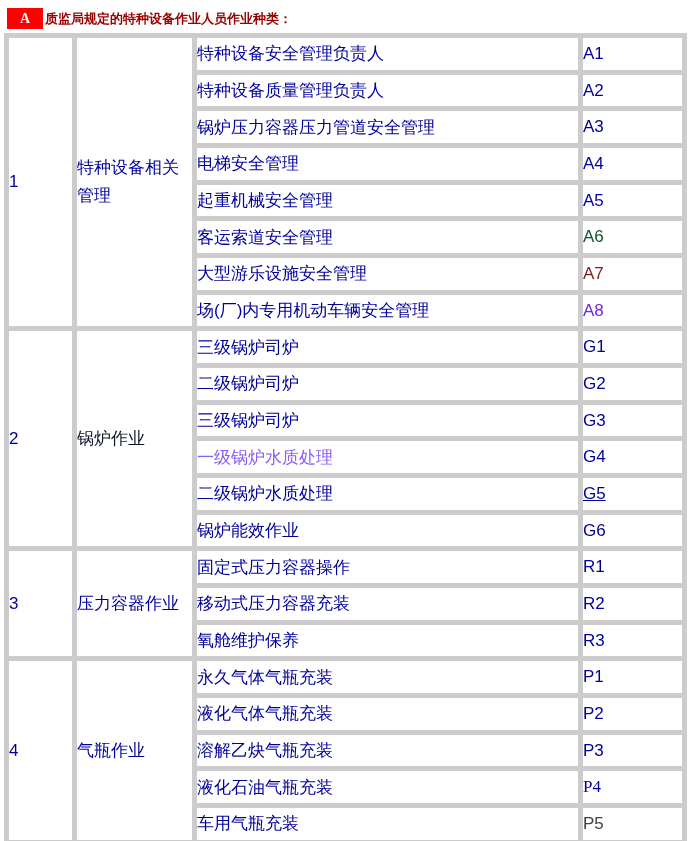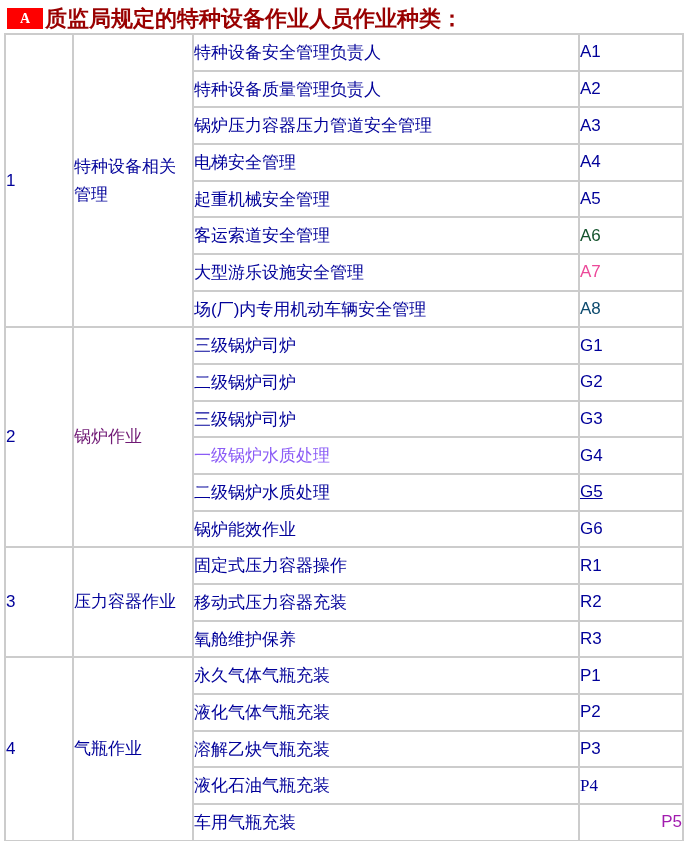--- a/index.html
+++ b/index.html
@@ -29,38 +29,38 @@
     display: inline-block;
     width: 36px;
     height: 21px;
     line-height: 21px;
     text-align: center;
     font-family: "Liberation Serif", "DejaVu Serif", serif;
     font-weight: bold;
     font-size: 14px;
   }
   .title {
-    font-size: 22px;
+    font-size: 13px;
     font-weight: bold;
     line-height: 21px;
     margin-left: 2px;
   }
   table.cat-table {
     position: absolute;
     top: 33px;
     left: 4px;
     width: 678px;
     border-collapse: collapse;
     table-layout: fixed;
   }
   table.cat-table tr {
     height: 36.68px;
   }
   table.cat-table td {
-    border: 2px solid #1d4ed8;
+    border: 5px solid #1d4ed8;
     font-size: 17px;
     vertical-align: middle;
     padding: 0;
     overflow: hidden;
   }
   td.no   { padding-left: 13px; }
   td.cat  { padding-left: 11px; line-height: 28px; padding-right: 4px; }
   td.item { padding-left: 8px;  }
   td.code { padding-left: 13px; }
 </style>
@@ -103,29 +103,29 @@
         <tr>
           <td class="item" style="color: rgb(0, 0, 153); border-color: rgb(204, 204, 204);">起重机械安全管理</td>
           <td class="code" style="color: rgb(0, 0, 153); border-color: rgb(204, 204, 204);">A5</td>
         </tr>
         <tr>
           <td class="item" style="color: rgb(0, 0, 153); border-color: rgb(204, 204, 204);">客运索道安全管理</td>
           <td class="code" style="color: #14532d; border-color: rgb(204, 204, 204);">A6</td>
         </tr>
         <tr>
           <td class="item" style="color: rgb(0, 0, 153); border-color: rgb(204, 204, 204);">大型游乐设施安全管理</td>
-          <td class="code" style="color: #ec4899; border-color: rgb(204, 204, 204);">A7</td>
+          <td class="code" style="color: #7f1d1d; border-color: rgb(204, 204, 204);">A7</td>
         </tr>
         <tr>
           <td class="item" style="color: rgb(0, 0, 153); border-color: rgb(204, 204, 204);">场(厂)内专用机动车辆安全管理</td>
-          <td class="code" style="color: #0c4a6e; border-color: rgb(204, 204, 204);">A8</td>
+          <td class="code" style="color: #6d28d9; border-color: rgb(204, 204, 204);">A8</td>
         </tr>
         <tr>
           <td class="no" rowspan="6" style="color: rgb(0, 0, 153); border-color: rgb(204, 204, 204);">2</td>
-          <td class="cat" rowspan="6" style="color: #701a75; border-color: rgb(204, 204, 204);">锅炉作业</td>
+          <td class="cat" rowspan="6" style="color: #0f172a; border-color: rgb(204, 204, 204);">锅炉作业</td>
           <td class="item" style="color: rgb(0, 0, 153); border-color: rgb(204, 204, 204);">三级锅炉司炉</td>
           <td class="code" style="color: rgb(0, 0, 153); border-color: rgb(204, 204, 204);">G1</td>
         </tr>
         <tr>
           <td class="item" style="color: rgb(0, 0, 153); border-color: rgb(204, 204, 204);">二级锅炉司炉</td>
           <td class="code" style="color: rgb(0, 0, 153); border-color: rgb(204, 204, 204);">G2</td>
         </tr>
         <tr>
           <td class="item" style="color: rgb(0, 0, 153); border-color: rgb(204, 204, 204);">三级锅炉司炉</td>
           <td class="code" style="color: rgb(0, 0, 153); border-color: rgb(204, 204, 204);">G3</td>
@@ -169,18 +169,18 @@
         <tr>
           <td class="item" style="color: rgb(0, 0, 153); border-color: rgb(204, 204, 204);">溶解乙炔气瓶充装</td>
           <td class="code" style="color: rgb(0, 0, 153); border-color: rgb(204, 204, 204);">P3</td>
         </tr>
         <tr>
           <td class="item" style="color: rgb(0, 0, 153); border-color: rgb(204, 204, 204);">液化石油气瓶充装</td>
           <td class="code" style="color: rgb(0, 0, 153); border-color: rgb(204, 204, 204); font-family: Liberation Serif, serif;">P4</td>
         </tr>
         <tr>
           <td class="item" style="color: rgb(0, 0, 153); border-color: rgb(204, 204, 204);">车用气瓶充装</td>
-          <td class="code" style="color: #a21caf; border-color: rgb(204, 204, 204); text-align: right;">P5</td>
+          <td class="code" style="color: #404040; border-color: rgb(204, 204, 204);">P5</td>
         </tr>
       </tbody>
   </table>
 
 </div>
 
 </body></html>

